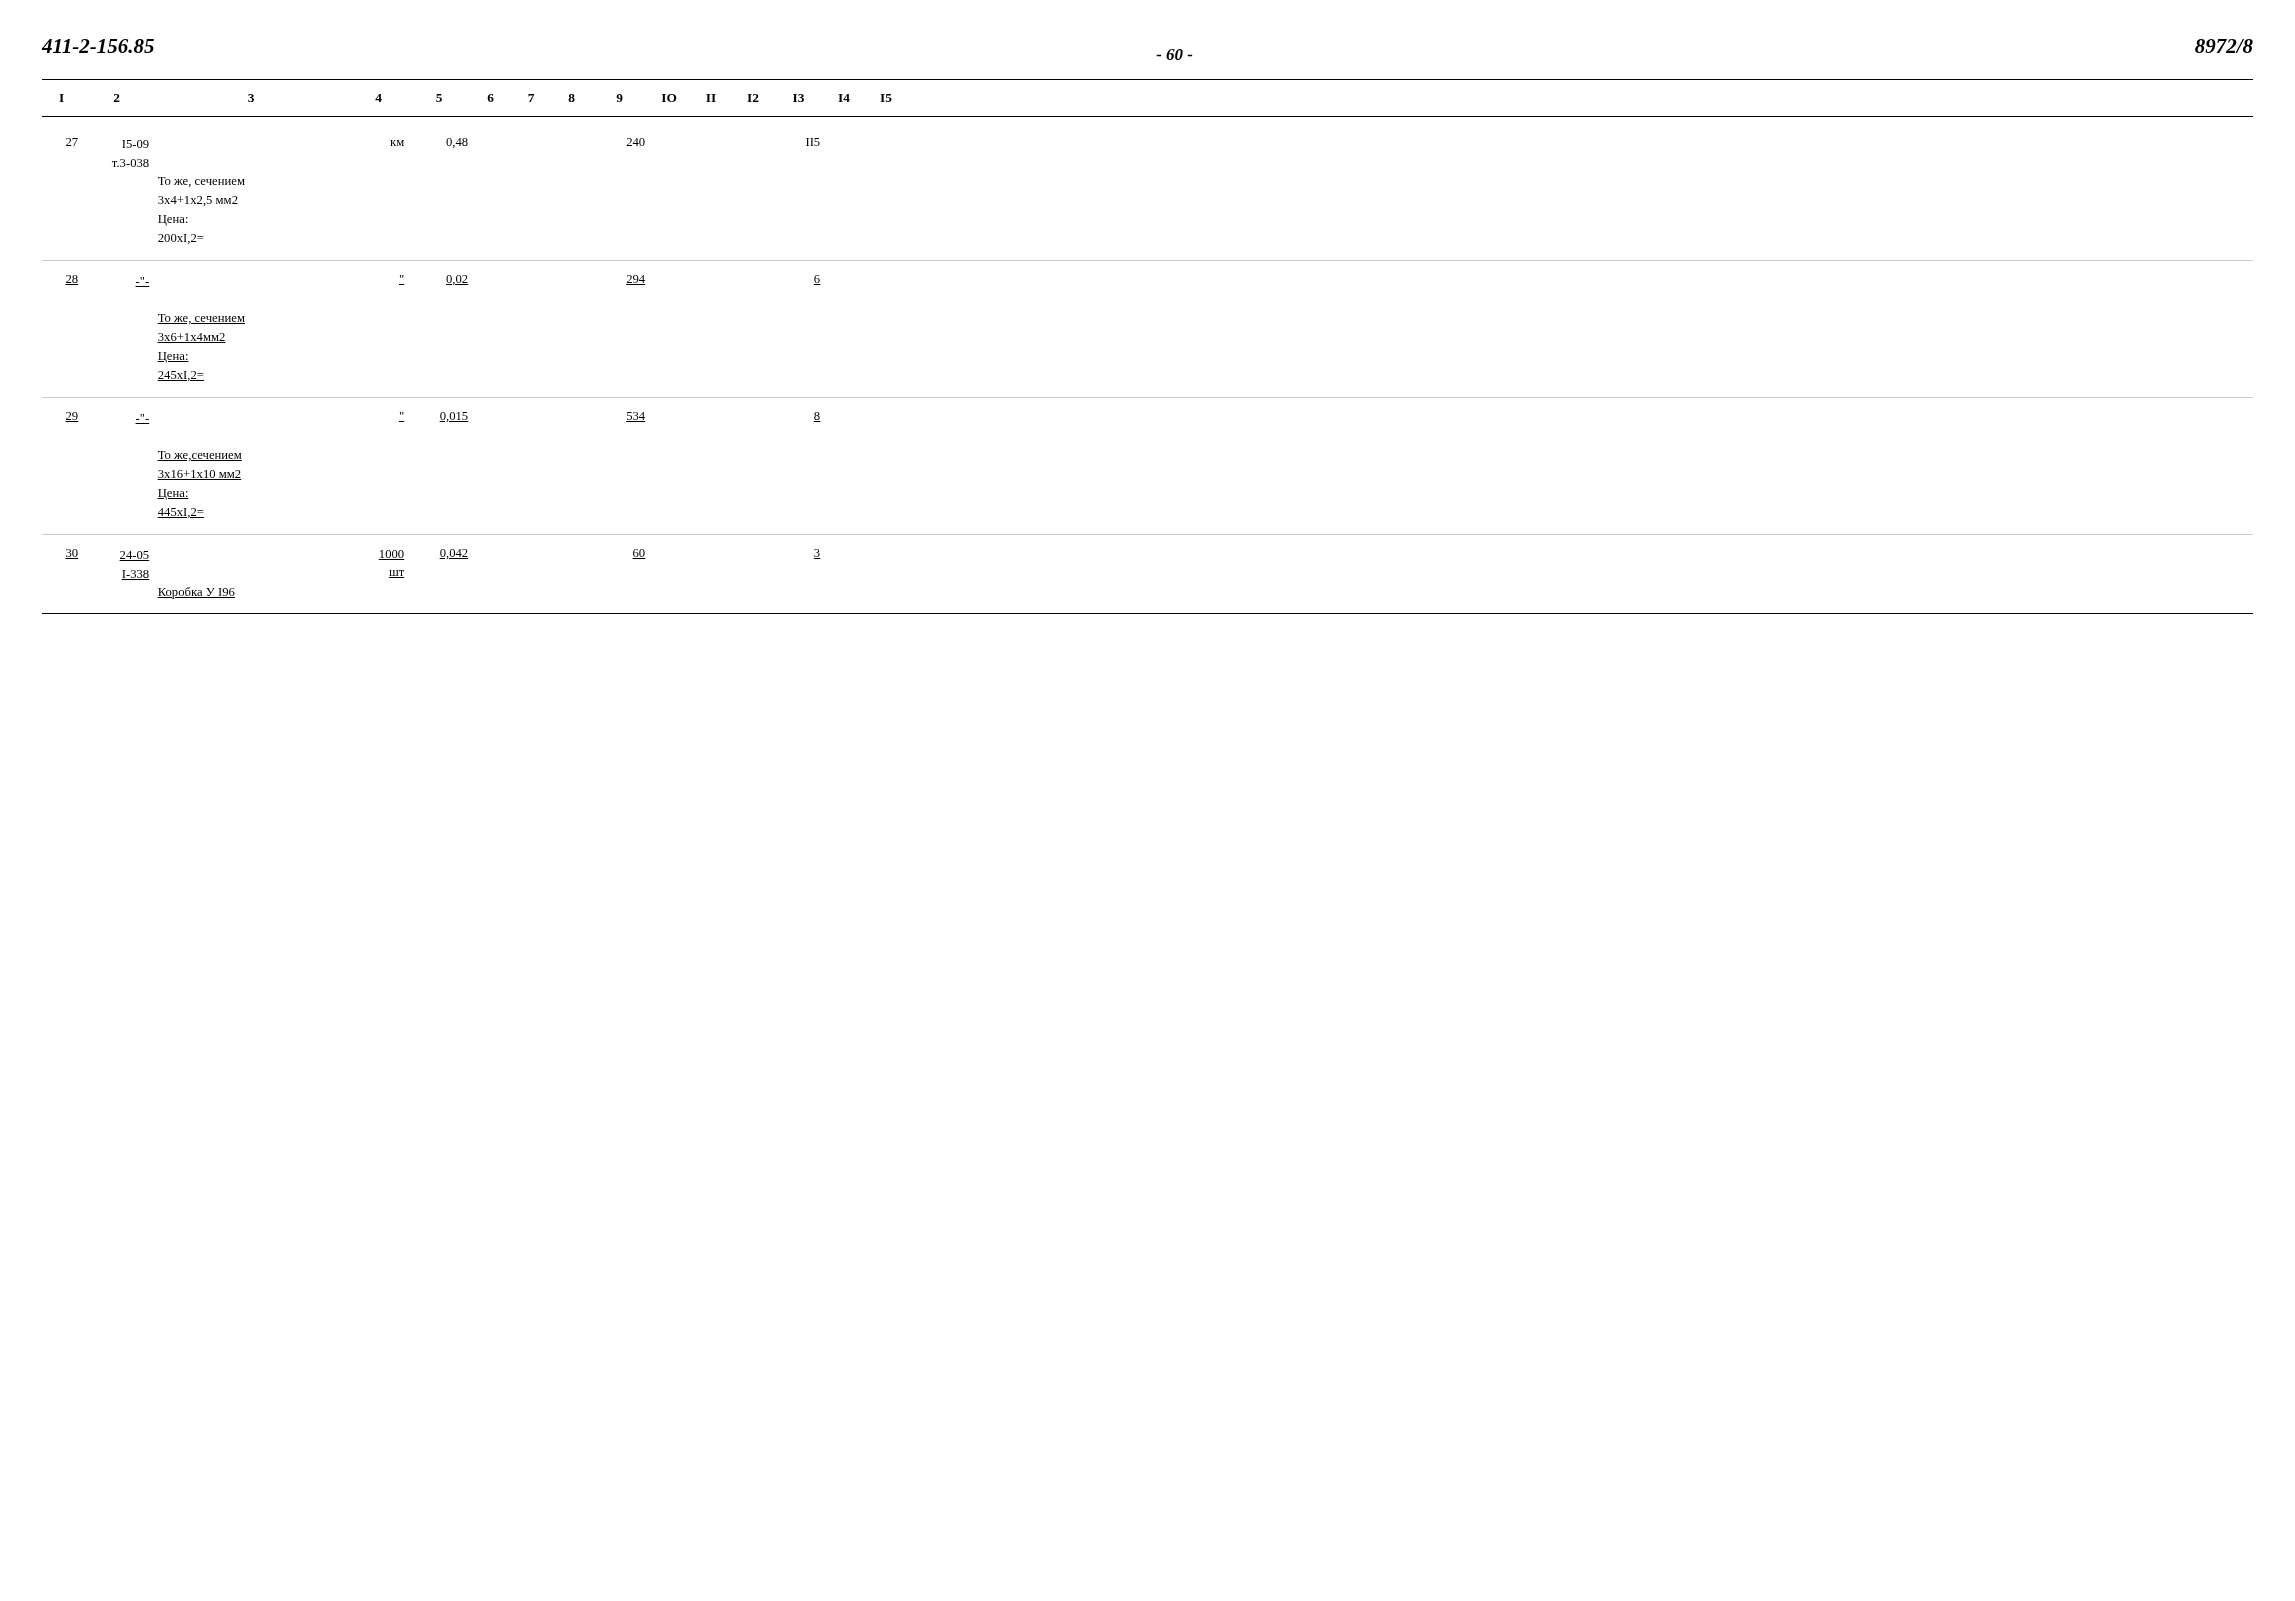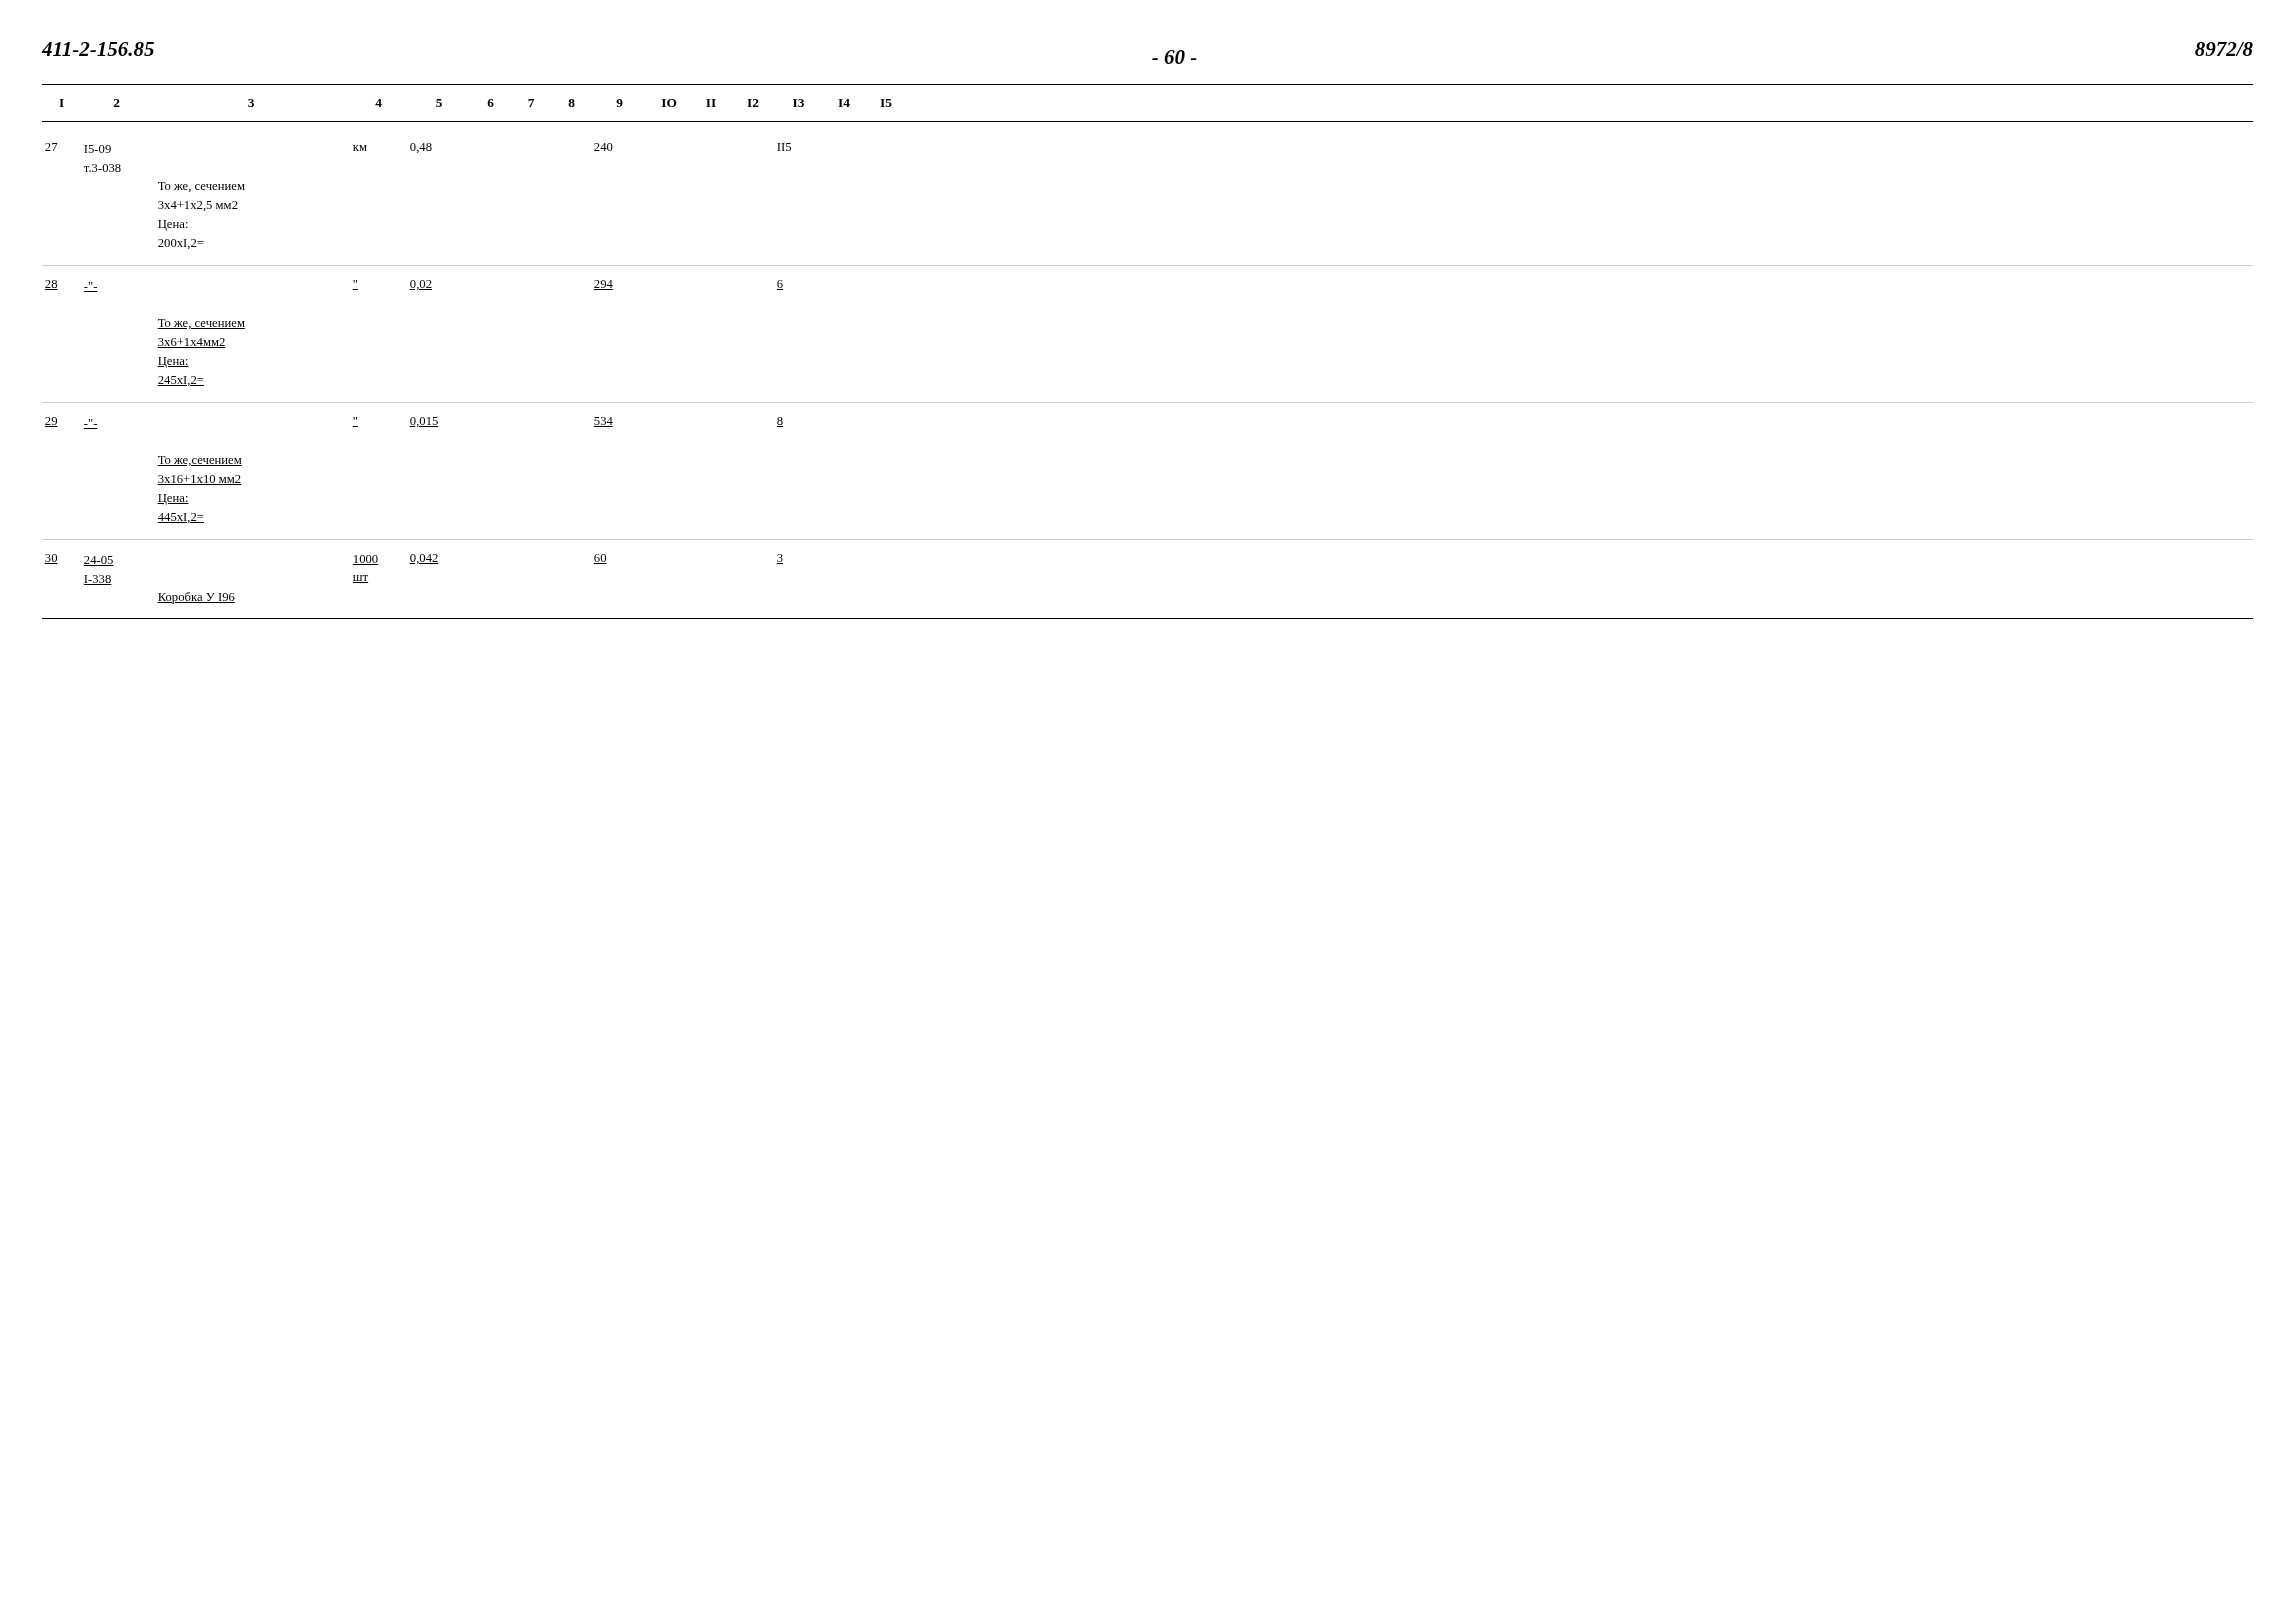--- a/index.html
+++ b/index.html
@@ -24,21 +24,21 @@
       font-size: 15.5px;
       font-weight: bold;
       font-style: italic;
     }
 
     .header-left {
       font-size: 21px;
     }
 
     .header-center {
-      font-size: 21px;
+      font-size: 17px;
       margin-top: 17px;
     }
 
     .header-right {
       font-size: 21px;
     }
 
     .table-wrapper {
       width: 100%;
       border-top: 1.4px solid #000;
@@ -65,21 +65,21 @@
 
     .data-row {
       display: grid;
       grid-template-columns: 39px 71px 198px 57px 64px 39px 42px 39px 57px 42px 42px 42px 49px 42px 42px;
       padding: 10px 0;
       align-items: start;
       min-height: 57px;
     }
 
     .data-row > div {
-      text-align: left;
+      text-align: right;
       padding: 1.4px 2.8px;
       font-size: 12.7px;
     }
 
     .col-3-content {
       text-align: left !important;
       padding-left: 5.7px !important;
       line-height: 1.5;
       margin-top: 37px;
     }

